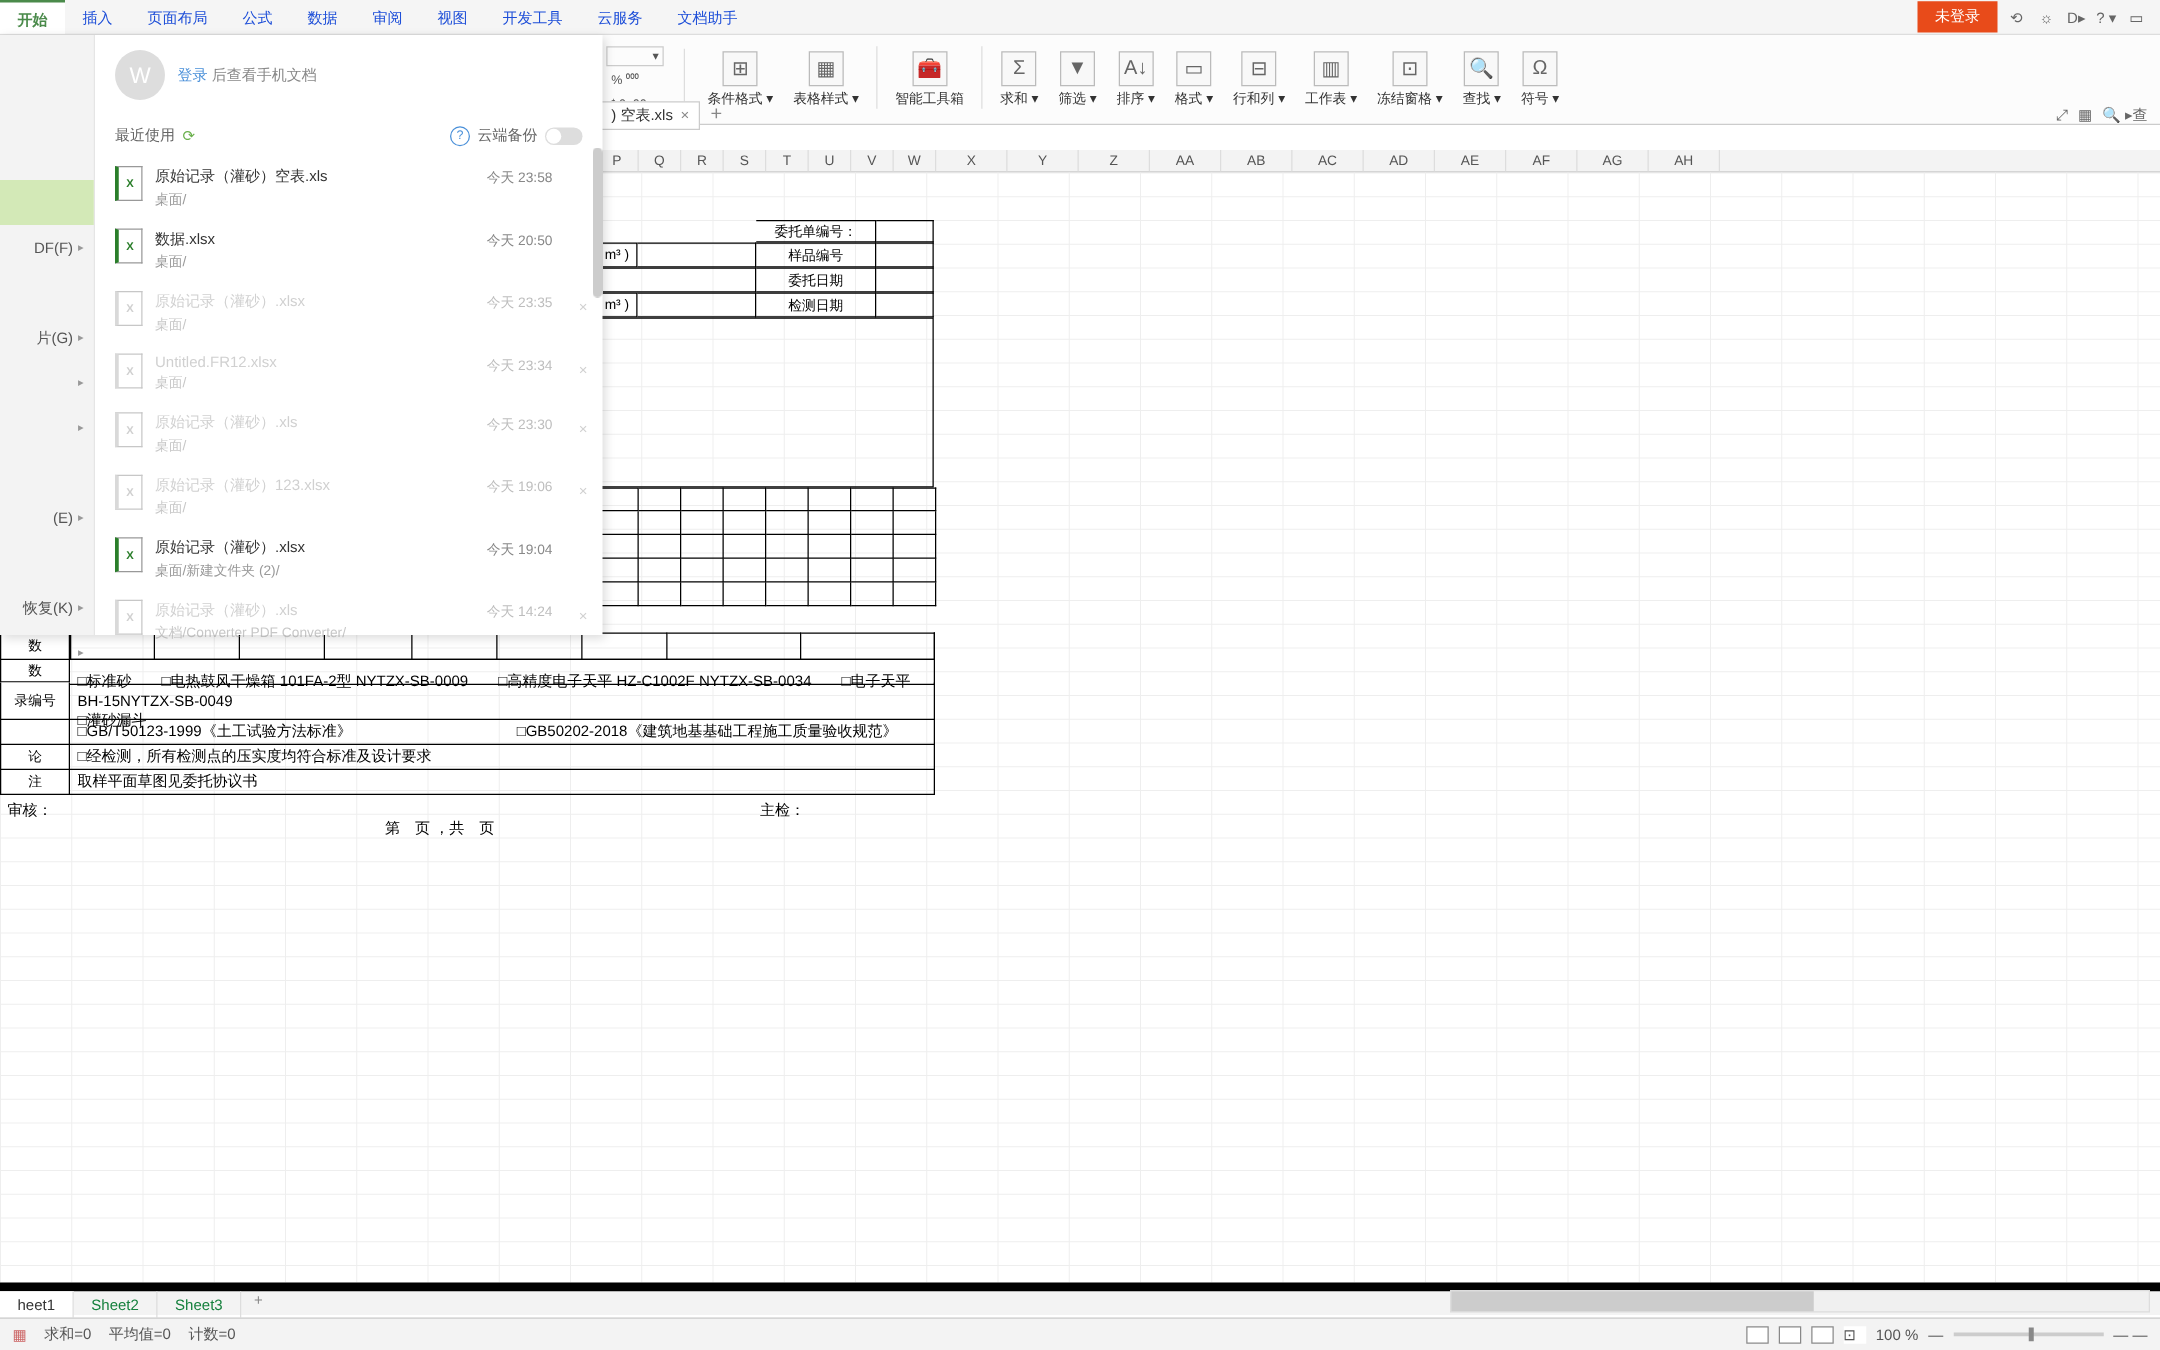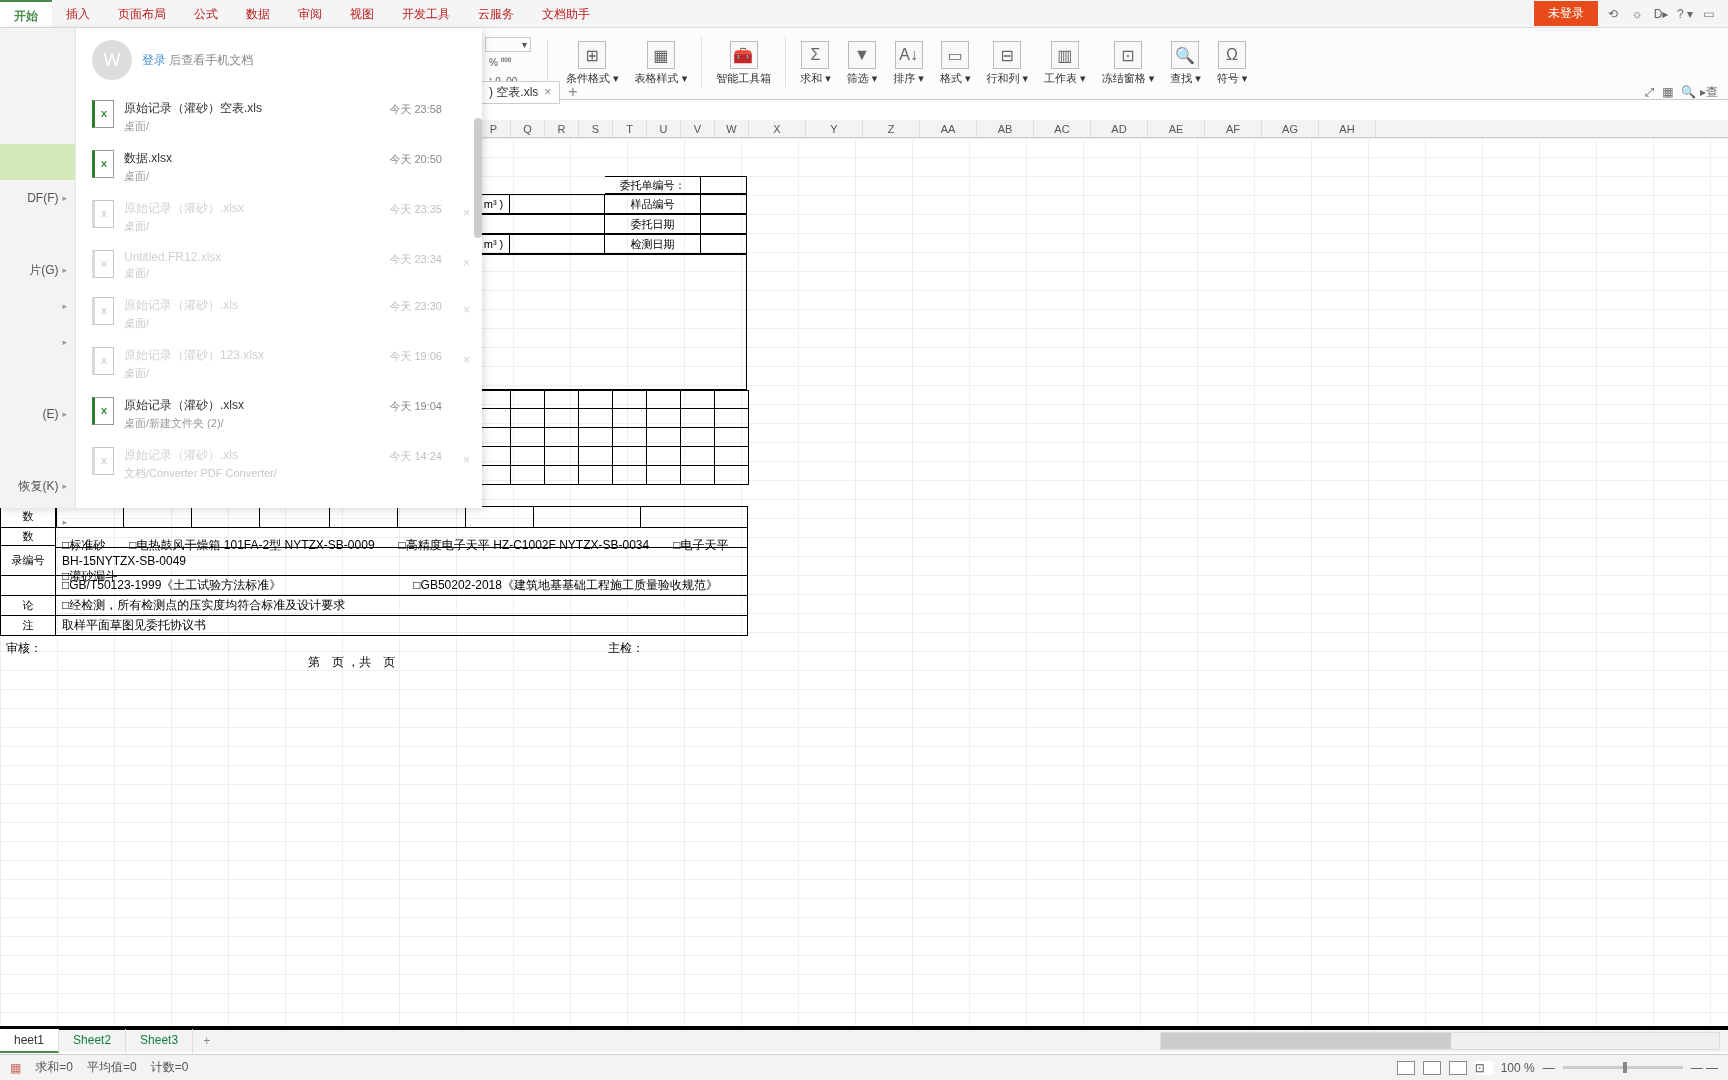--- a/index.html
+++ b/index.html
@@ -1,19 +1,19 @@
 <!DOCTYPE html>
 <html><head>
 <meta charset="utf-8">
 <style>
 *{margin:0;padding:0;box-sizing:border-box;font-family:"Microsoft YaHei",Arial,sans-serif;font-size:12px;}
 body{background:#fff;overflow:hidden;width:1728px;height:1080px;position:relative;}
 .topbar{height:28px;background:#f5f5f5;display:flex;align-items:center;border-bottom:1px solid #ddd;}
 .tabs{display:flex;height:100%;}
-.tab{padding:0 14px;line-height:28px;cursor:pointer;color:#b91c1c;}
+.tab{padding:0 14px;line-height:28px;cursor:pointer;color:#1d4ed8;}
 .tab.active{background:#fff;color:#4a8a4a;font-weight:bold;border-top:2px solid #4a8a4a;}
 .top-right{margin-left:auto;display:flex;align-items:center;gap:6px;padding-right:10px;}
 .login-btn{background:#e84b1a;color:#fff;padding:4px 14px;cursor:pointer;}
 .top-icon{width:18px;height:18px;display:flex;align-items:center;justify-content:center;color:#666;cursor:pointer;}
 .ribbon{height:72px;background:#fcfcfc;border-bottom:1px solid #ccc;display:flex;align-items:center;padding-left:485px;gap:4px;}
 .ribbon-item{display:flex;flex-direction:column;align-items:center;gap:2px;padding:4px 8px;cursor:pointer;}
 .ribbon-item .ric{width:28px;height:28px;border:1px solid #bbb;background:#f8f8f8;display:flex;align-items:center;justify-content:center;color:#666;font-size:16px;}
 .ribbon-item .rlabel{font-size:11px;color:#333;}
 .ribbon-sep{width:1px;height:50px;background:#ddd;margin:0 6px;}
 .ribbon-small-group{display:flex;flex-direction:column;gap:1px;margin-right:6px;}
@@ -62,21 +62,21 @@
 .grid-bg{position:absolute;left:0;right:0;top:138px;bottom:54px;}
 .grid-bg::before{content:"";position:absolute;inset:0;background-image:linear-gradient(to right,#eee 1px,transparent 1px),linear-gradient(to bottom,#eee 1px,transparent 1px);background-size:57px 19px;}
 
 .tablearea{position:absolute;left:477px;top:176px;}
 .ta-cell{position:absolute;border:1px solid #000;font-size:11px;display:flex;align-items:center;justify-content:center;background:transparent;}
 .lowerblock{position:absolute;left:0;top:506px;width:748px;}
 .lb-label{position:absolute;left:0;width:56px;border:1px solid #000;border-top:none;height:20px;display:flex;align-items:center;justify-content:center;font-size:11px;background:#fff;}
 .lb-content{position:absolute;left:56px;right:0;border:1px solid #000;border-top:none;border-left:none;min-height:20px;padding:2px 6px;font-size:12px;display:flex;align-items:center;}
 .footer-text{position:absolute;font-size:12px;color:#000;}
 
-.sheettabs{position:absolute;left:0;right:0;bottom:28px;height:26px;background:#f3f3f3;border-top:4px solid #000000;display:flex;align-items:center;}
+.sheettabs{position:absolute;left:0;right:0;bottom:28px;height:26px;background:#f3f3f3;border-top:7px solid #000000;display:flex;align-items:flex-start;}
 .sheettab{padding:4px 14px;border-right:1px solid #ddd;font-size:12px;color:#15803d;cursor:pointer;}
 .sheettab.active{background:#fff;border-bottom:2px solid #4a8a4a;color:#333;}
 .sheet-add{padding:0 10px;color:#888;cursor:pointer;}
 .hscroll{position:absolute;right:8px;bottom:30px;height:18px;width:560px;background:#f0f0f0;border:1px solid #ddd;}
 .hscroll-thumb{position:absolute;left:0;top:0;height:16px;width:290px;background:#ccc;}
 
 .statusbar{position:absolute;left:0;right:0;bottom:0;height:26px;background:#f3f3f3;border-top:1px solid #ccc;display:flex;align-items:center;padding:0 10px;gap:14px;color:#555;font-size:12px;}
 .statusbar .sbr{margin-left:auto;display:flex;align-items:center;gap:8px;}
 .view-btn{width:18px;height:14px;border:1px solid #888;background:#fff;}
 .zoom-slider{width:120px;height:3px;background:#ccc;position:relative;}
@@ -244,20 +244,29 @@
           <span class="car">▸</span>
         </div>
       </div>
   </div>
   <div class="fp-right">
     <div class="fp-header">
       <div class="fp-avatar">W</div>
       <div>
         <span class="fp-login">登录</span>
         <span class="fp-logint">后查看手机文档</span>
+      </div>
+    </div>
+    <div class="fp-sec-head">
+      <span>最近使用</span>
+      <span class="refresh">⟳</span>
+      <div class="cloud">
+        <span class="qicon">?</span>
+        <span>云端备份</span>
+        <div class="toggle"></div>
       </div>
     </div>
     <div class="recent-list" id="recent-list">
         <div class="recent-item">
           <div class="recent-icon">X</div>
           <div class="recent-body">
             <div class="recent-name">原始记录（灌砂）空表.xls</div>
             <div class="recent-path">桌面/</div>
           </div>
           <div class="recent-time">今天 23:58</div>

